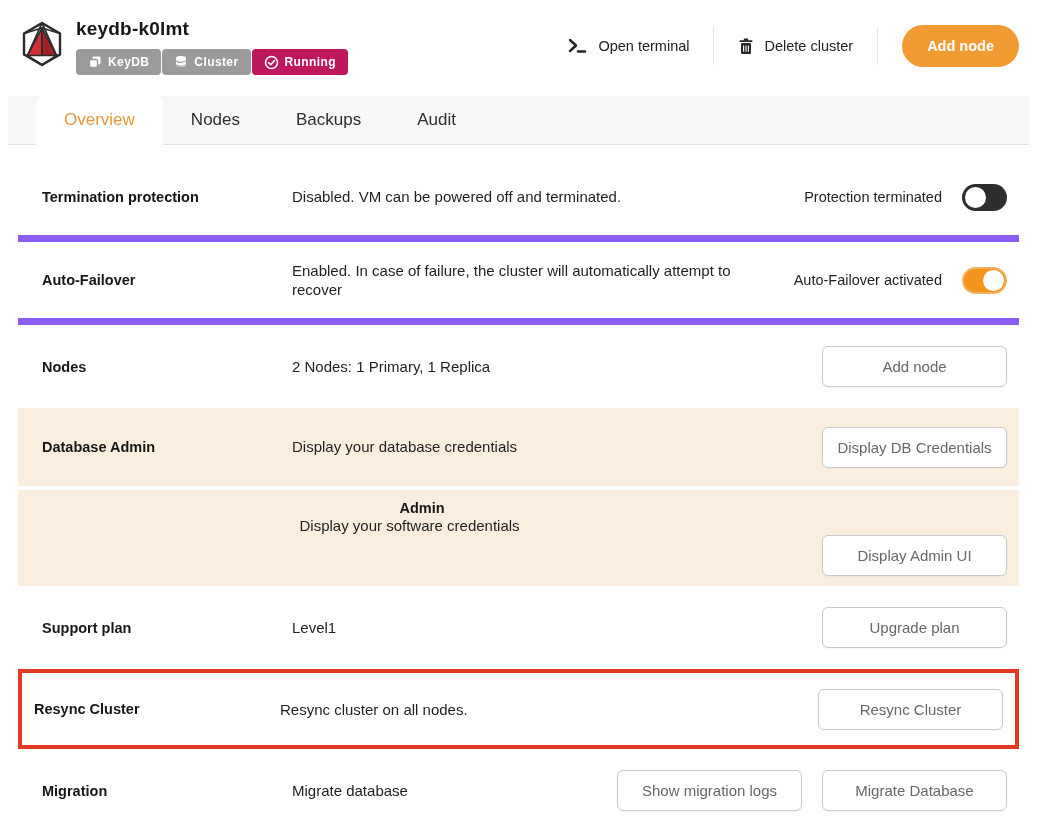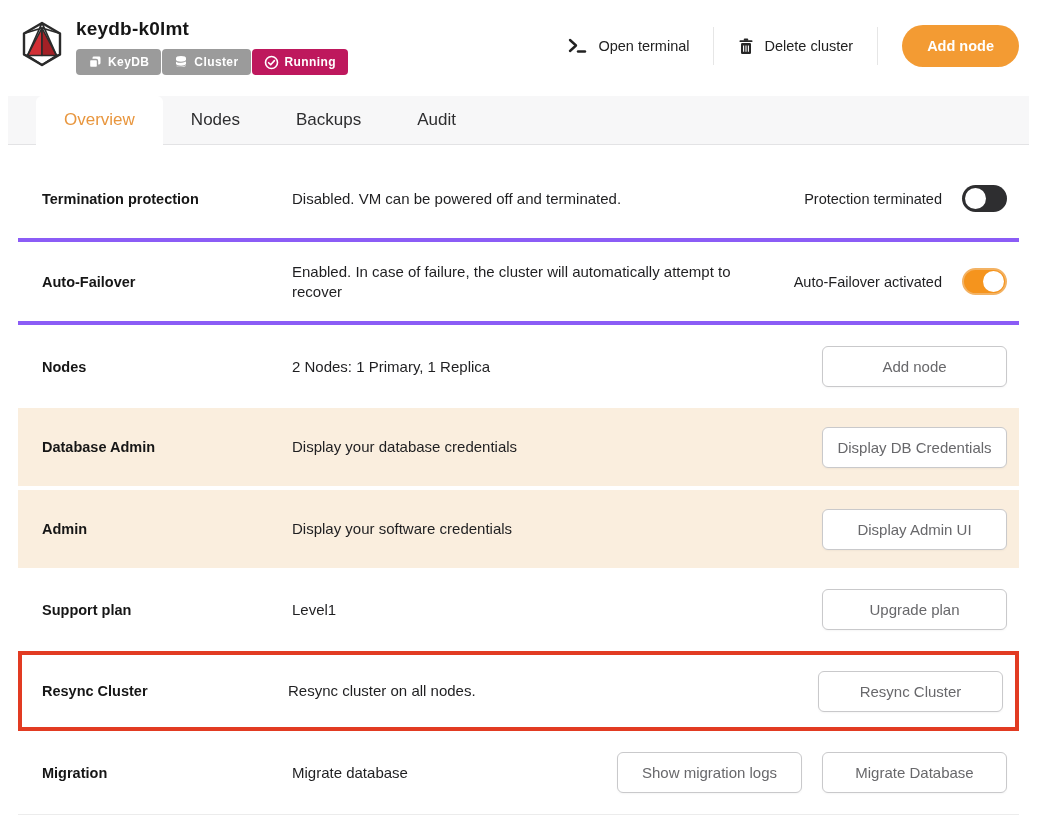--- a/index.html
+++ b/index.html
@@ -29,24 +29,24 @@
   .tabbar { margin:4px 8px 0 8px; background:#f7f7f8; height:49px; display:flex; align-items:stretch;
     border-bottom:1px solid #e3e3e5; padding-left:28px; }
   .tab { display:flex; align-items:center; padding:0 28px; font-size:17px; color:#2e2e30;
     cursor:pointer; }
   .tab.active { background:#ffffff; color:#e8963e; border-radius:6px 6px 0 0;
     margin-bottom:-1px; border-bottom:1px solid #fff; }
 
   
   .rows { margin:14px 18px 0 18px; }
   .row { display:flex; align-items:center; min-height:83px; padding:10px 12px 10px 24px; }
-  .row.bordered { border-bottom:4px solid #8b5cf6; }
+  .row.bordered { border-bottom:7px solid #8b5cf6; }
   .row.beige { background:#faeede; min-height:78px; }
-  .row.gap-top { margin-top:4px; }
-  .row.red-outline { border:4px solid #e23b22; min-height:80px; padding-left:20px; }
+  .row.gap-top { margin-top:4px;flex-direction:column; }
+  .row.red-outline { border:4px solid #e23b22; min-height:80px; padding-left:12px; }
   .row-label { width:250px; flex-shrink:0; font-size:14.5px; font-weight:bold; color:#161616; }
   .row.red-outline .row-label { width:246px; }
   .row-desc { width:450px; flex-shrink:0; font-size:15px; color:#1f1f21; line-height:1.28; }
   .row-right { margin-left:auto; display:flex; align-items:center; gap:20px; }
   .toggle-text { font-size:14.5px; color:#1f1f21; white-space:nowrap; }
 
   .btn-outline { width:185px; height:41px; background:#fff; border:1px solid #c9c9cb;
     border-radius:6px; font-family:inherit; font-size:15px; color:#68686b; cursor:pointer;
     box-shadow:0 1px 2px rgba(0,0,0,.04); }
 

